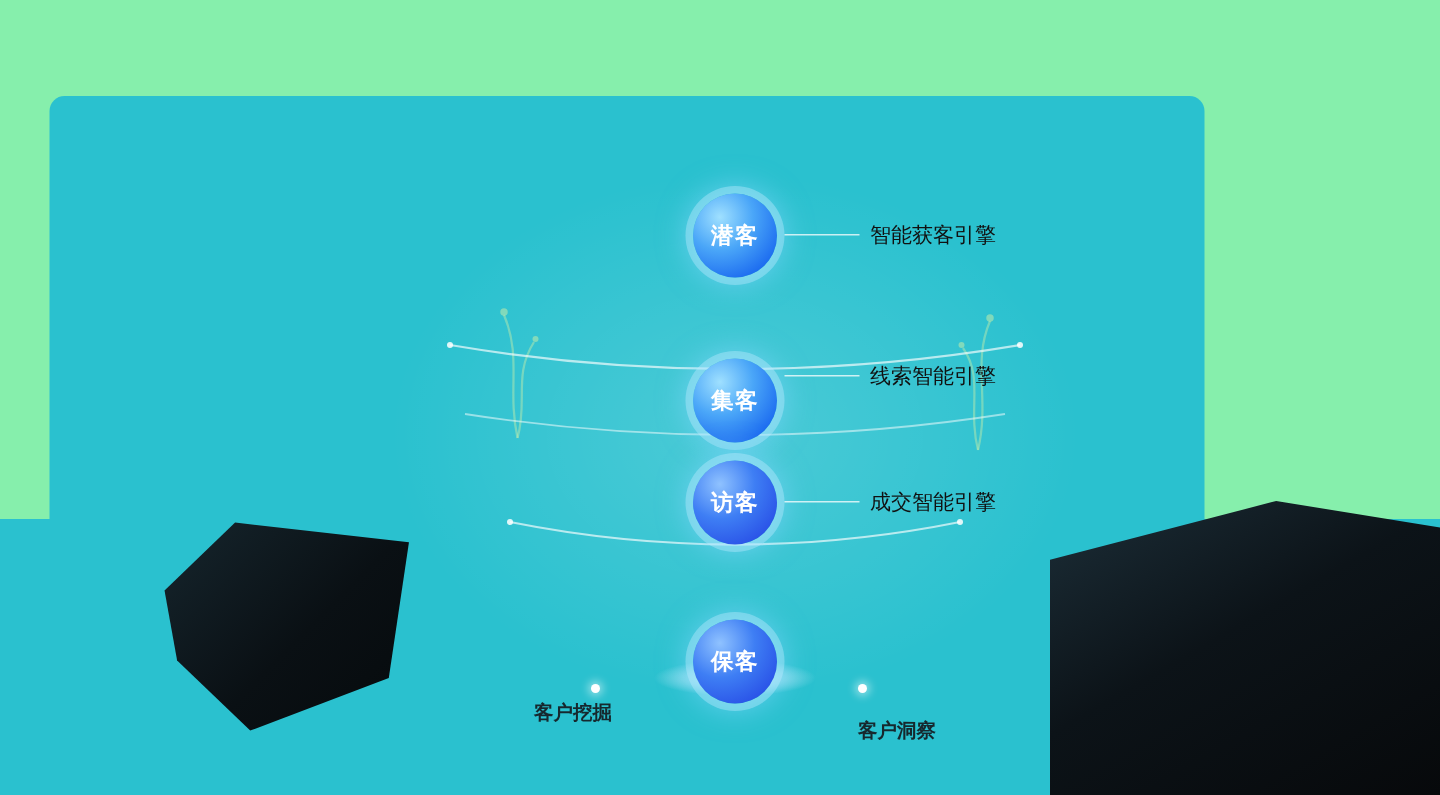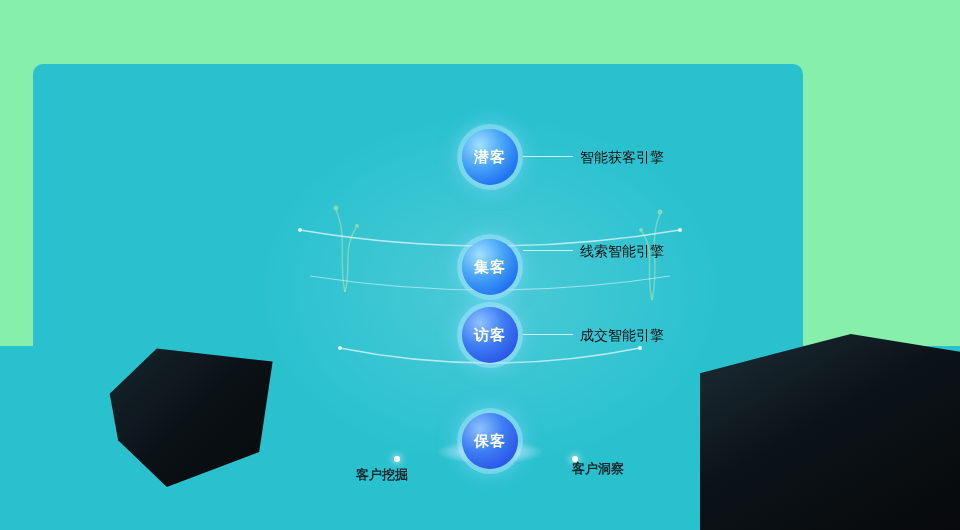--- a/index.html
+++ b/index.html
@@ -106,21 +106,21 @@
   .d1 { left: 394px; top: 456px; }
   .d2 { left: 572px; top: 456px; }
   .legend-label {
     position: absolute;
     font-size: 13px;
     font-weight: 600;
     color: #16282e;
     white-space: nowrap;
   }
   .l1 { left: 356px; top: 466px; }
-  .l2 { left: 572px; top: 460px; }
+  .l2 { left: 572px; top: 478px; }
 </style>
 </head>
 <body>
 
 <div class="scene">
 
   <div class="band"></div>
   <div class="panel"></div>
 
   <div class="rock rock-left"></div>

